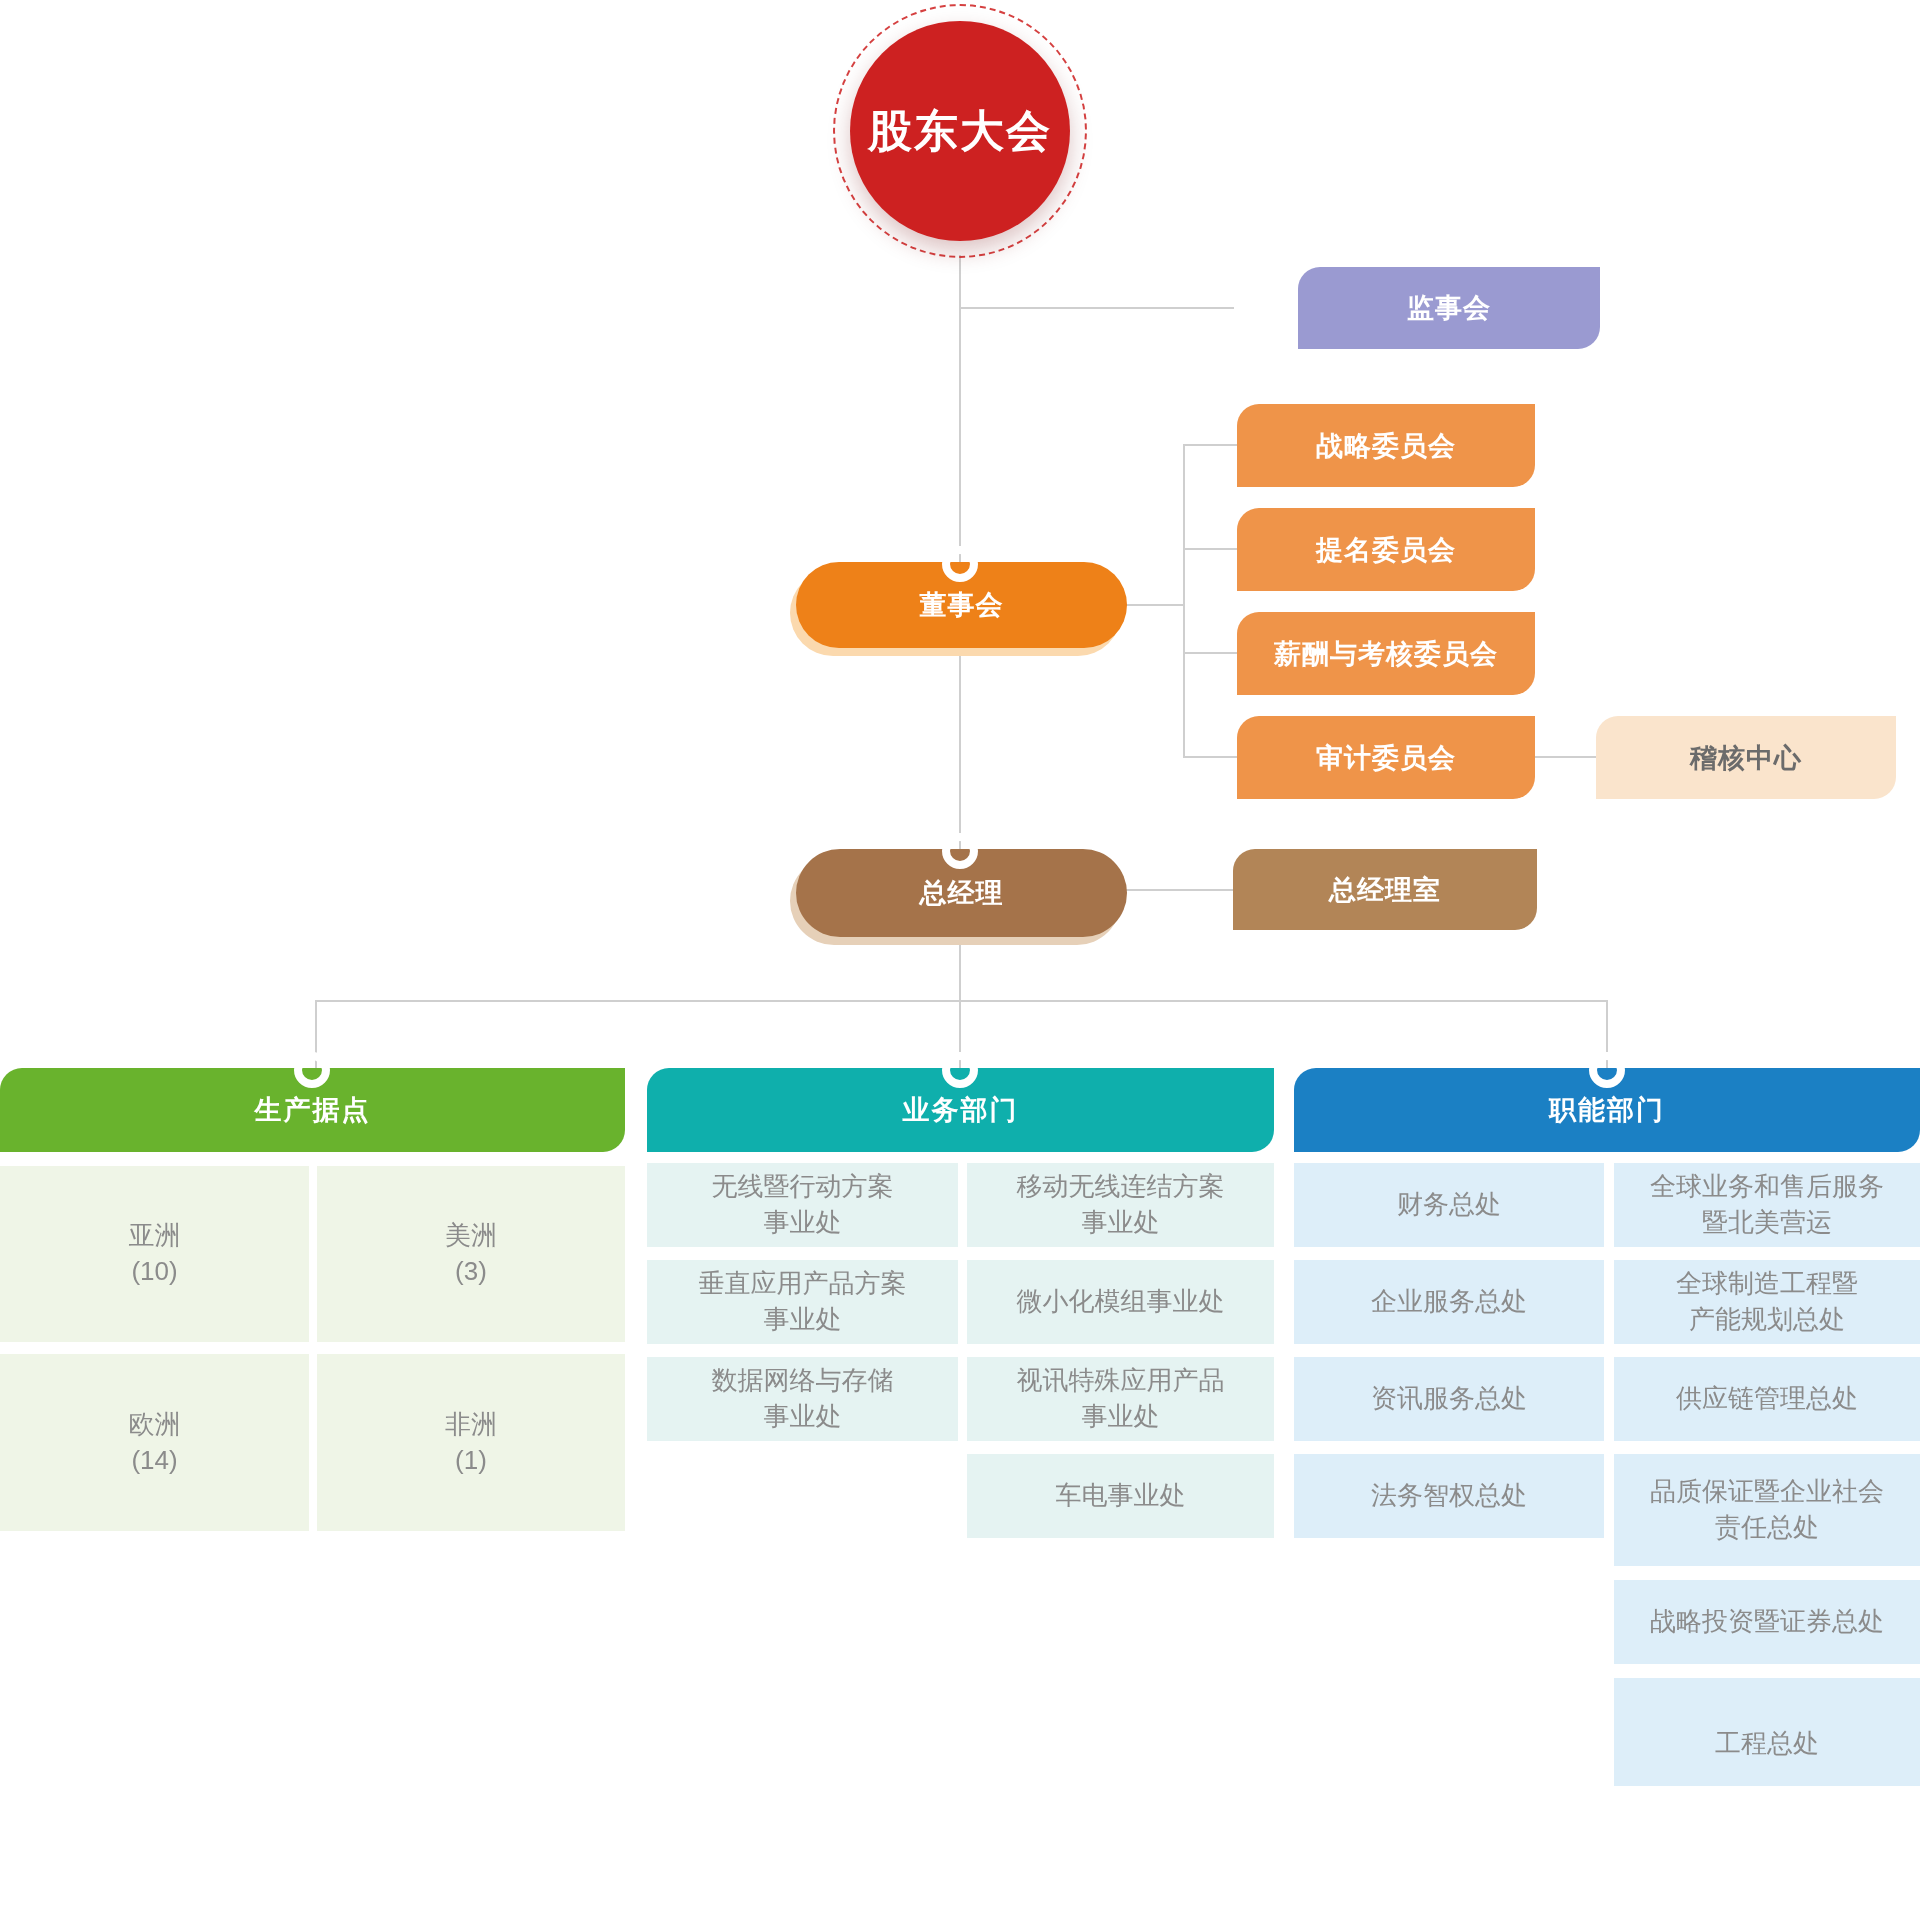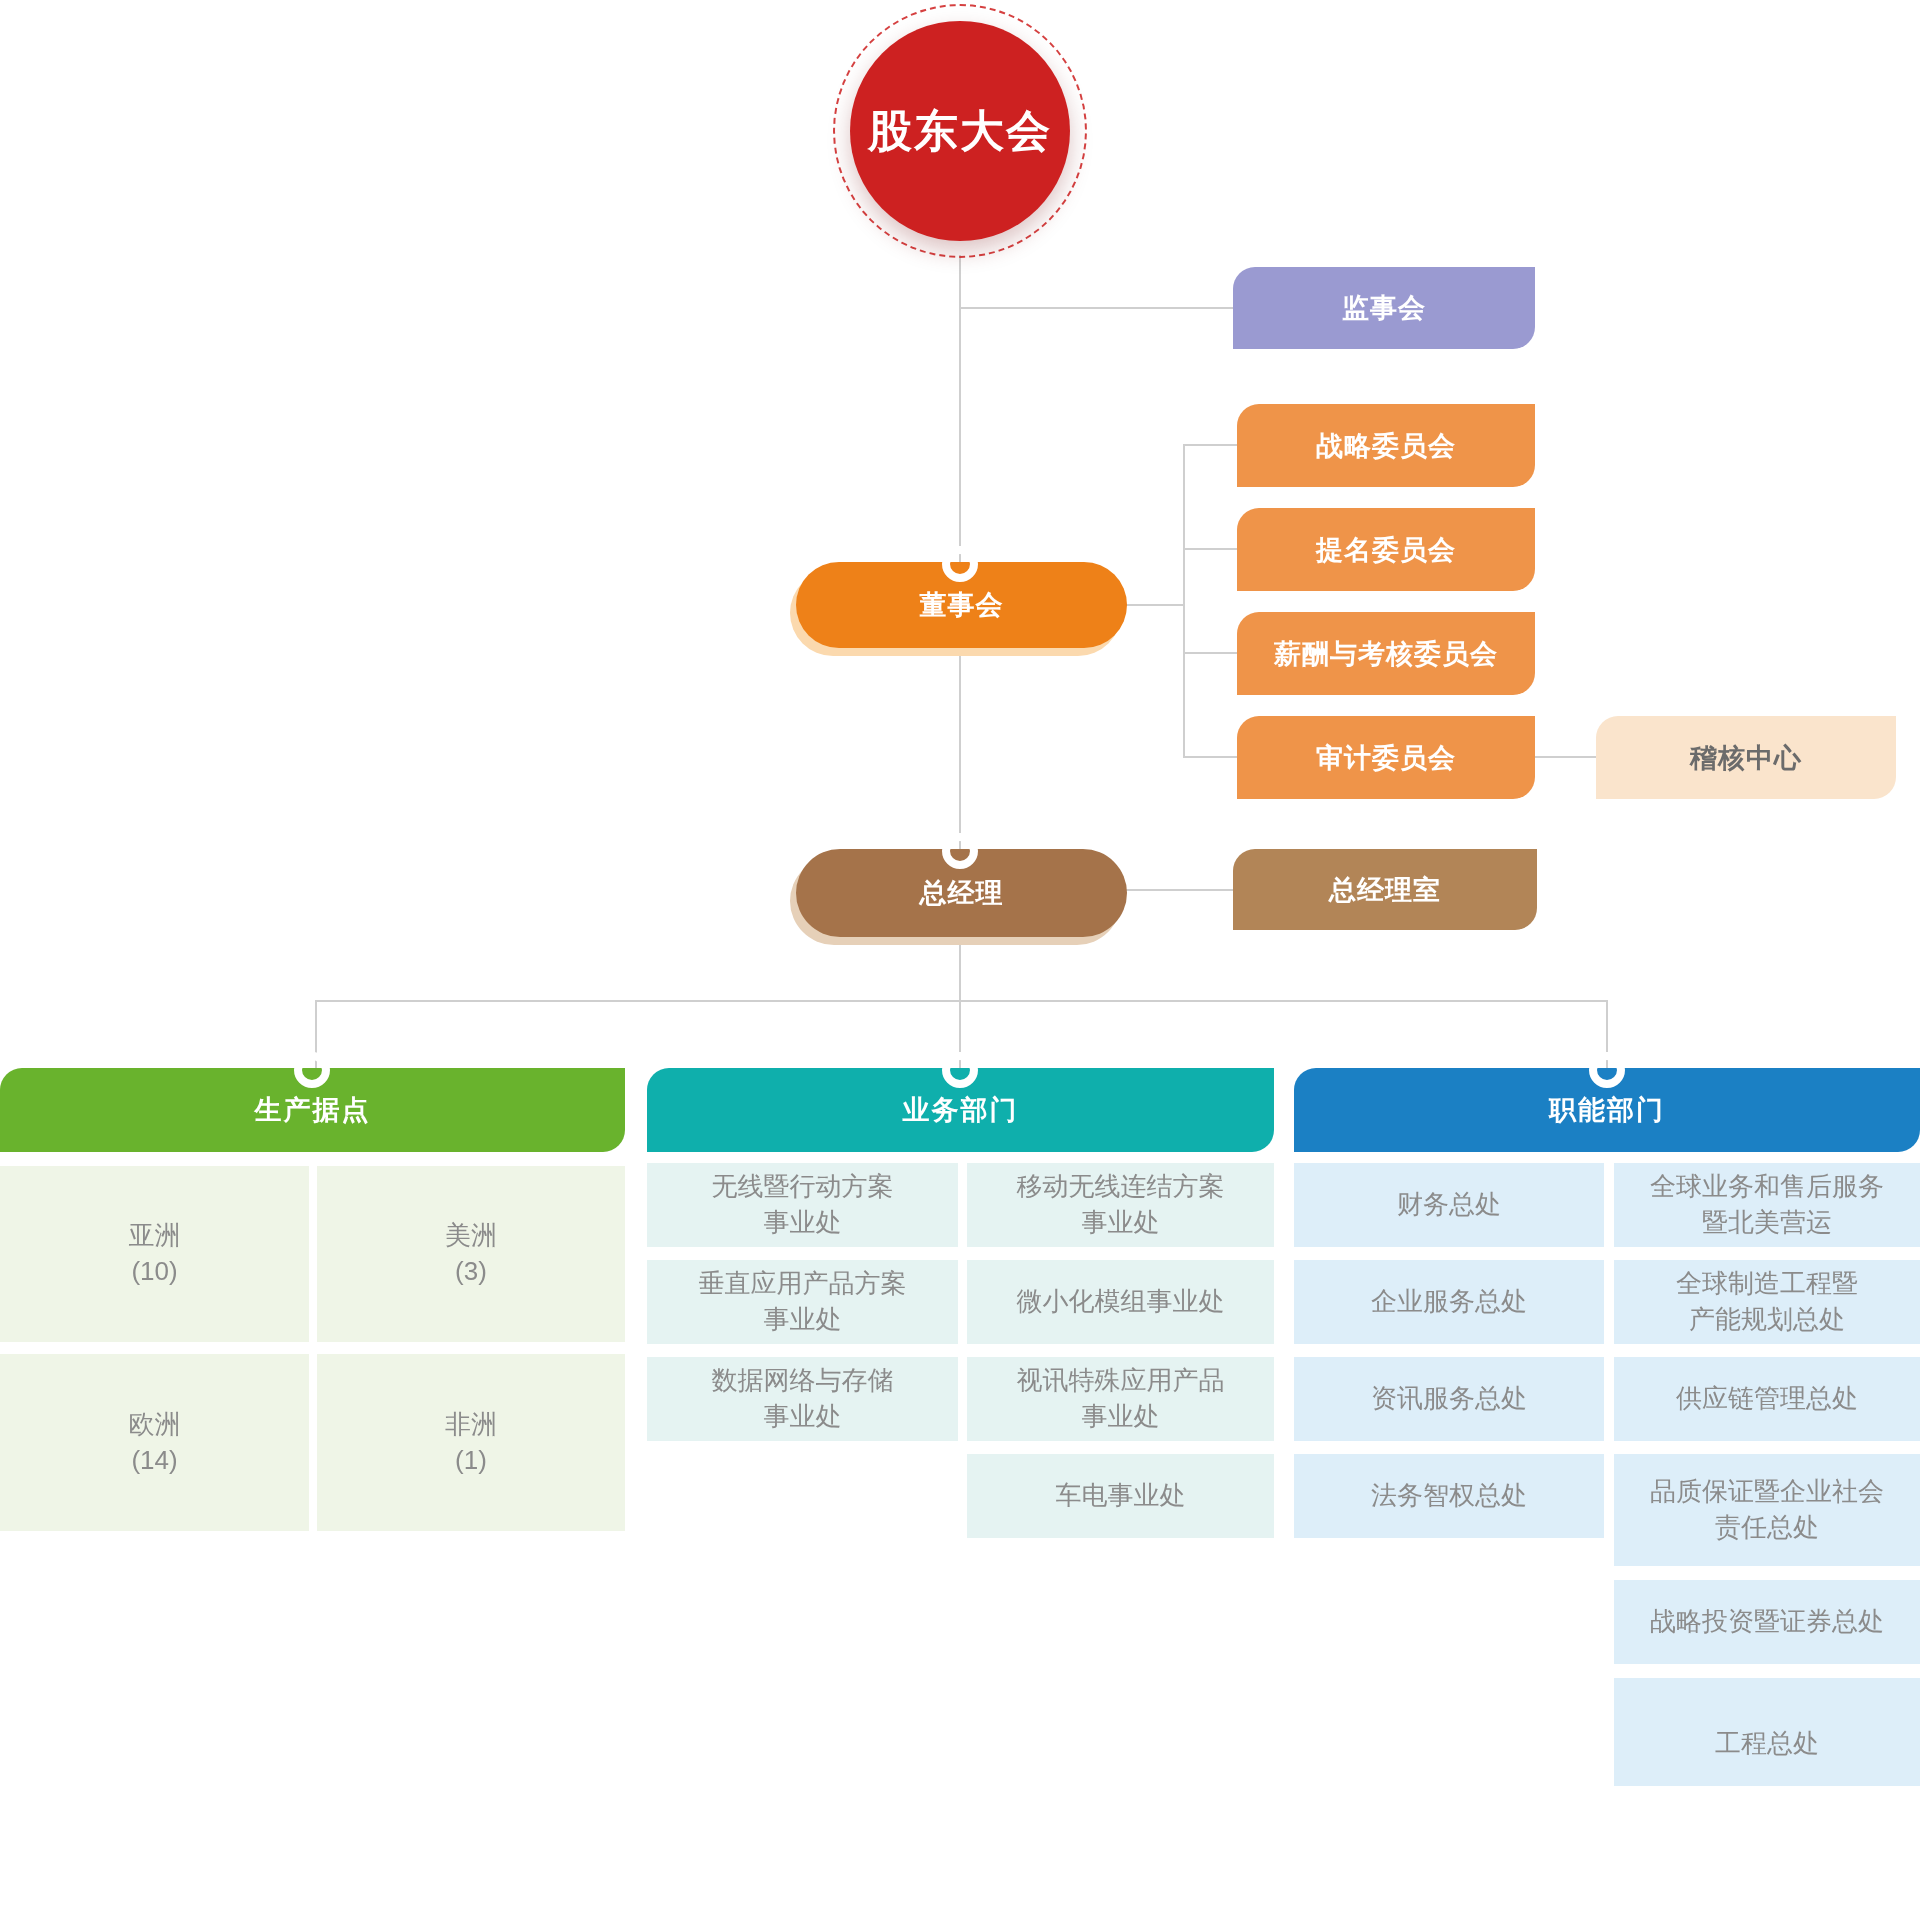--- a/index.html
+++ b/index.html
@@ -44,21 +44,21 @@
   <div class="ln" style="left:315px;top:1000px;width:1293px;height:2px;"></div>
   <div class="ln" style="left:315px;top:1000px;width:2px;height:68px;"></div>
   <div class="ln" style="left:1606px;top:1000px;width:2px;height:68px;"></div>
 
   <div class="circle-outer">
     <div class="circle-inner">
       <span>股东大会</span>
     </div>
   </div>
 
-  <div class="node" style="left:1233px;top:267px;width:302px;height:82px;background:#9a9ad1;text-align:center;">
+  <div class="node" style="left:1298px;top:267px;width:302px;height:82px;background:#9a9ad1;text-align:center;">
     <span>监事会</span>
   </div>
 
   <div class="node pill" style="left:796px;top:562px;width:331px;height:86px;background:#ee8118;box-shadow:-6px 8px 0 #fbd9ae;">
     <span>董事会</span>
   </div>
   <div class="ring" style="left:942px;top:546px;"></div>
 
   <div class="node" style="left:1237px;top:404px;width:298px;height:83px;background:#ef9449;">
     <span>战略委员会</span>

